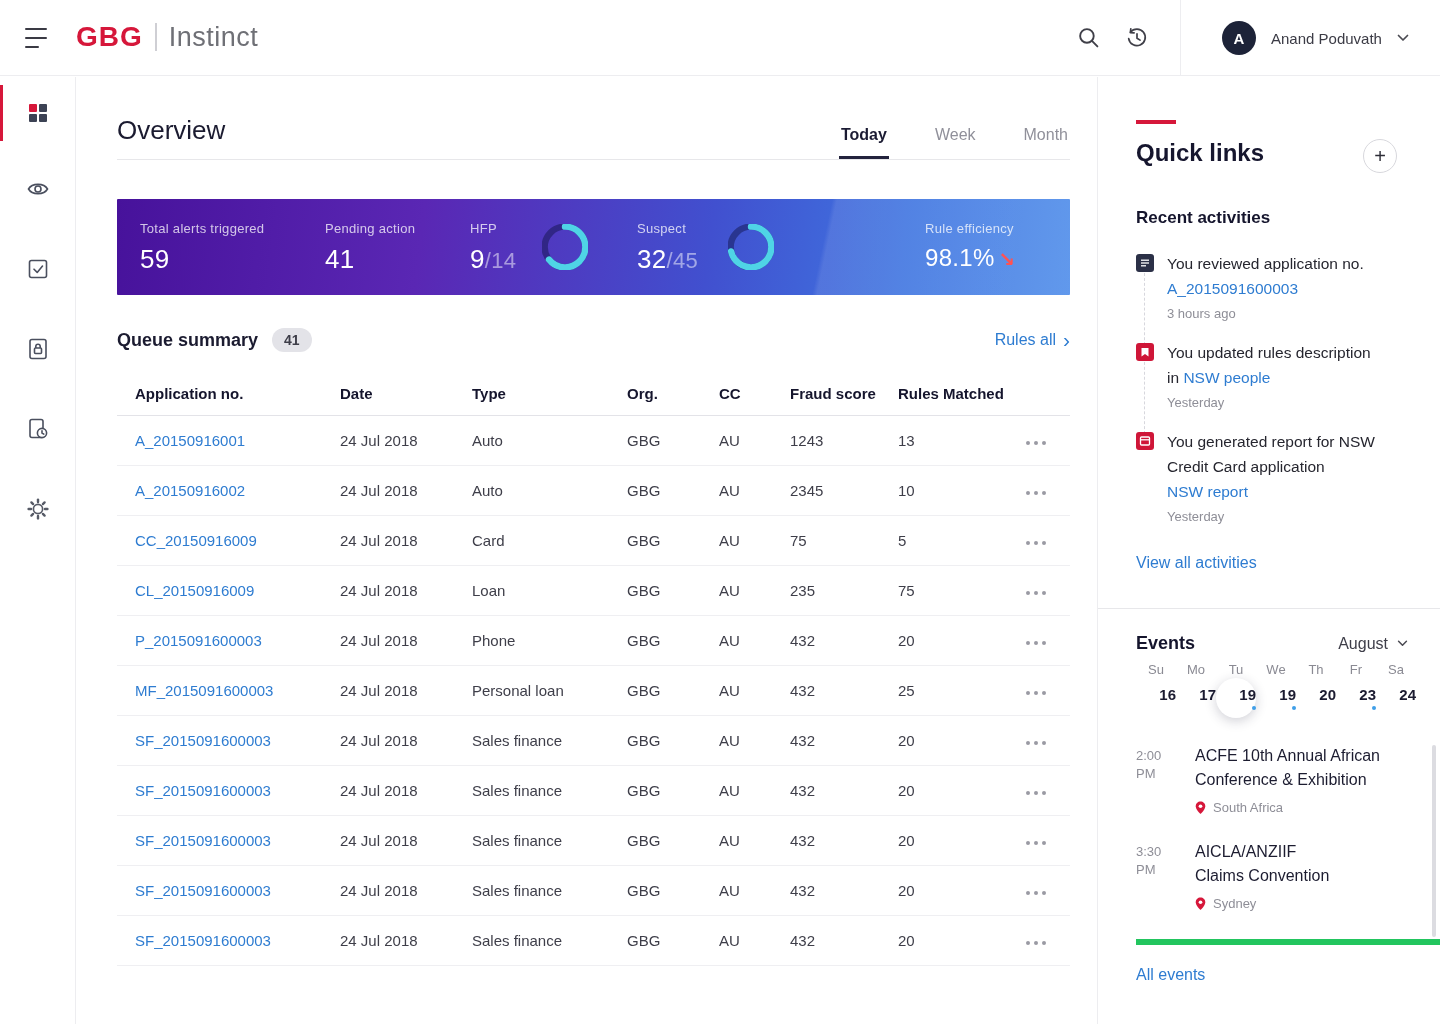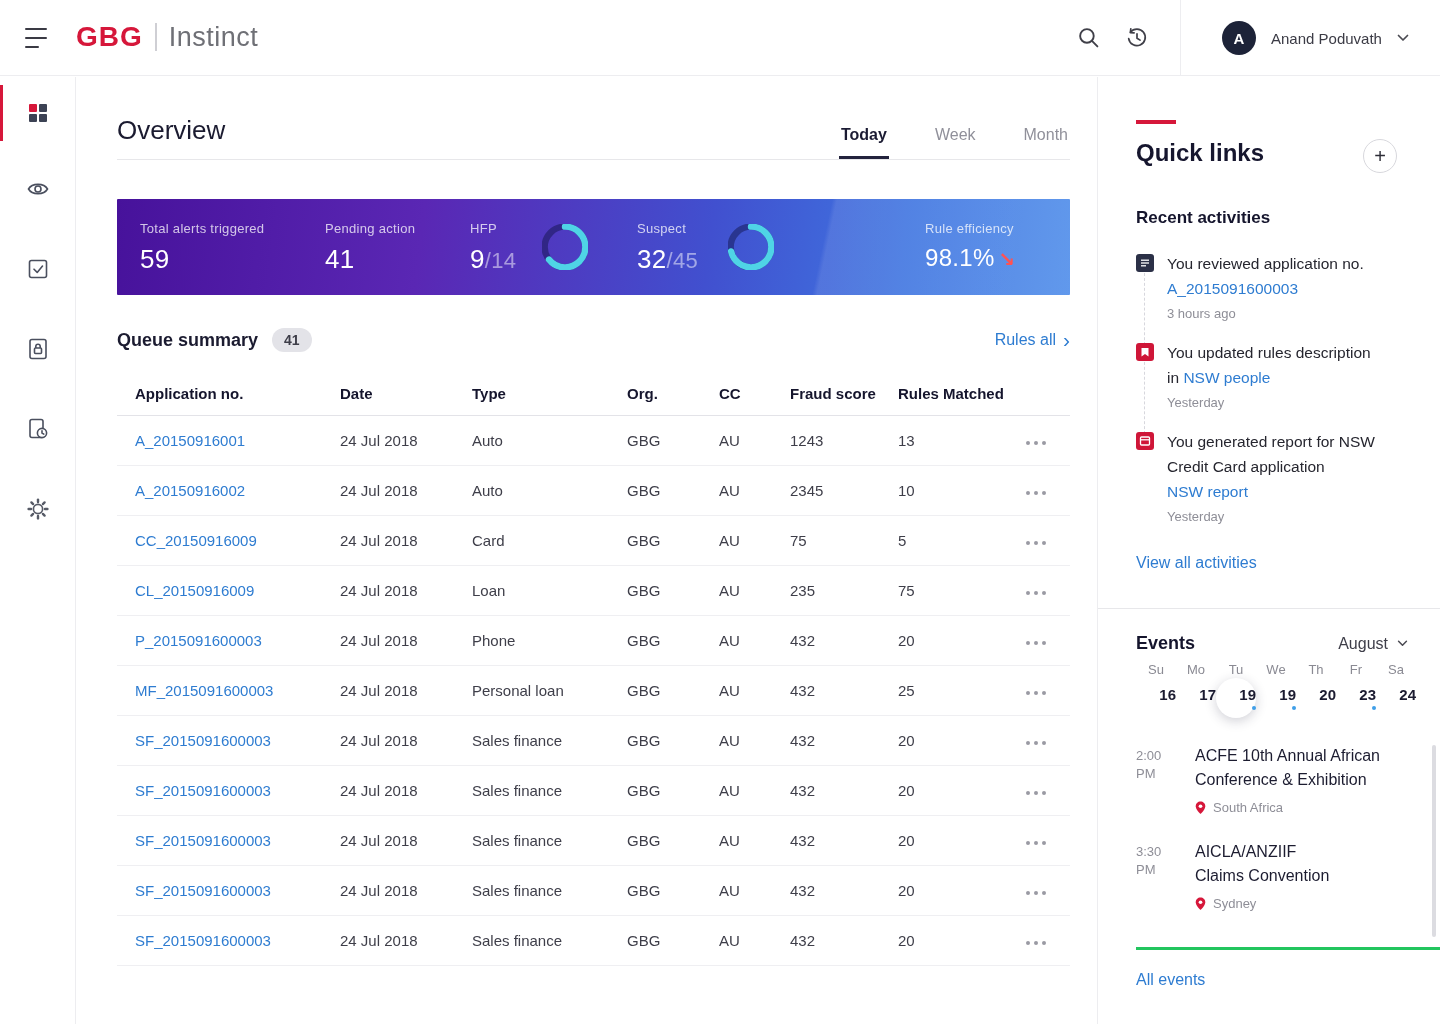--- a/index.html
+++ b/index.html
@@ -88,21 +88,21 @@
   .events-title{font-size:18px;font-weight:700;color:#15152d;flex:1}
   .month-select{display:flex;align-items:center;gap:9px;font-size:16px;color:#3e3e49;cursor:pointer}
   .calendar{display:flex;margin-top:8px;width:277px}
   .cal-cell{flex:1;text-align:center;cursor:pointer}
   .cal-dow{font-size:13px;color:#8a8a93}
   .cal-daywrap{width:40px;height:40px;margin:1px auto 0;border-radius:50%;display:flex;flex-direction:column;align-items:flex-end;justify-content:center}
   .cal-day{font-size:15px;font-weight:700;color:#1b1b30}
   .cal-dot{width:4px;height:4px;border-radius:50%;background:transparent;margin-top:3px}
   .cell-selected .cal-daywrap{background:#fff;box-shadow:0 3px 12px rgba(40,40,70,.22)}
   .cell-dot .cal-dot{background:#3f9fe8}
-  .events-list{margin-top:26px;padding-right:14px;border-bottom:3px solid #22c55e;padding-bottom:11px}
+  .events-list{margin-top:26px;padding-right:14px;border-bottom:6px solid #22c55e;padding-bottom:3px}
   .event{display:flex;gap:17px;margin-bottom:25px}
   .event-time{flex:0 0 42px;font-size:13px;color:#8e8e97;line-height:18px;padding-top:3px}
   .event-title{font-size:16px;color:#1c1c30;line-height:24px}
   .event-loc{display:flex;align-items:center;gap:7px;margin-top:8px;font-size:13px;color:#8e8e97}
   .all-events{display:inline-block;margin-top:21px;color:#2e7cd1;font-size:16px;text-decoration:none;cursor:pointer}
   .scrollbar{position:absolute;right:4px;top:668px;width:4px;height:192px;border-radius:2px;background:#dcdce1;cursor:pointer}
 </style>
 </head>
 <body>
 

